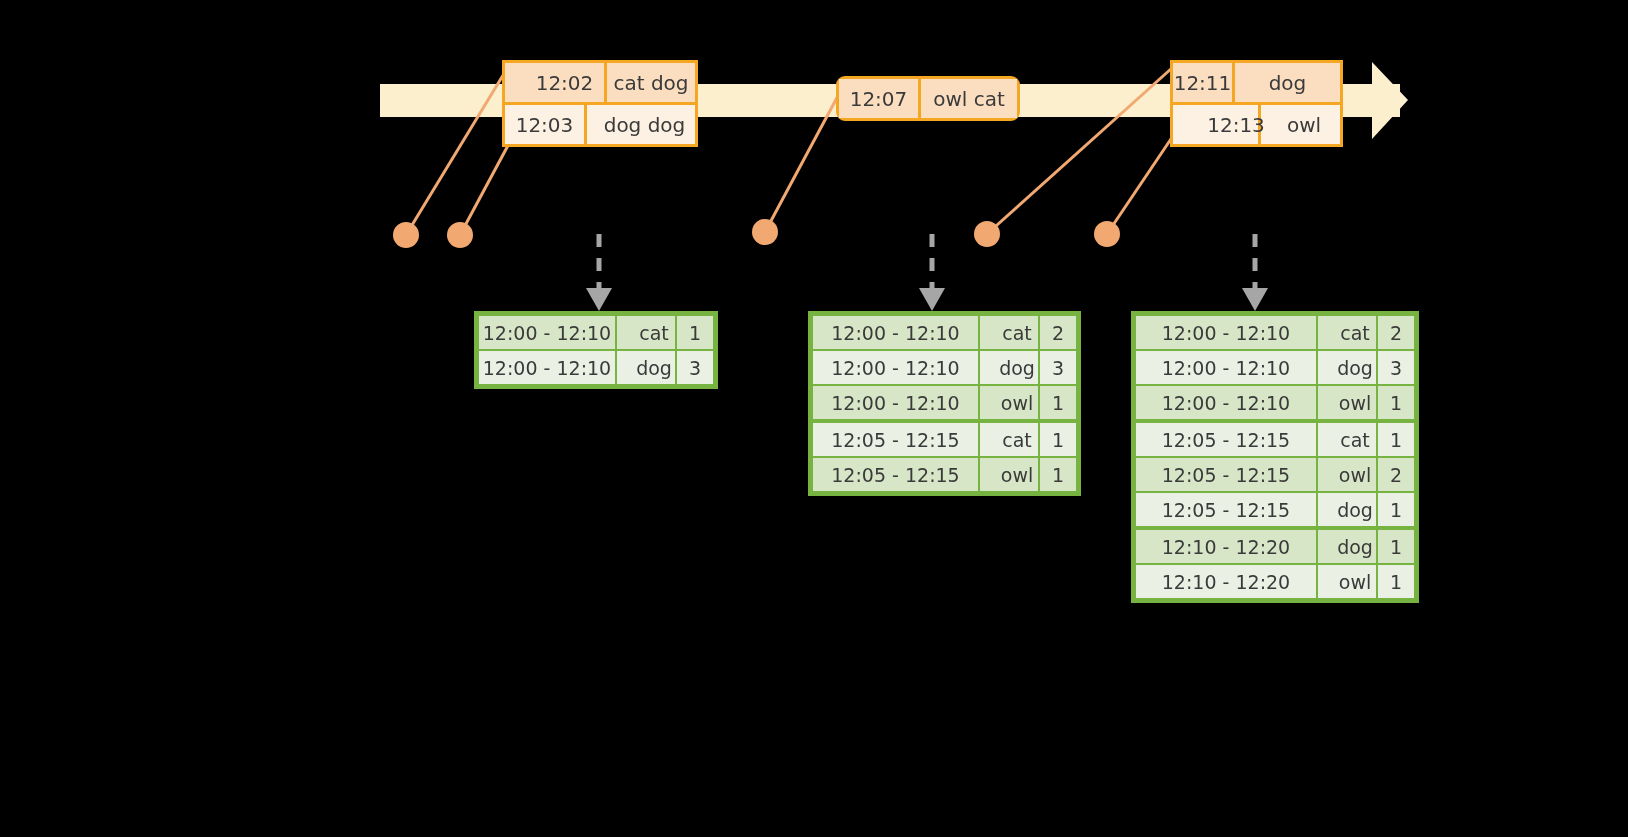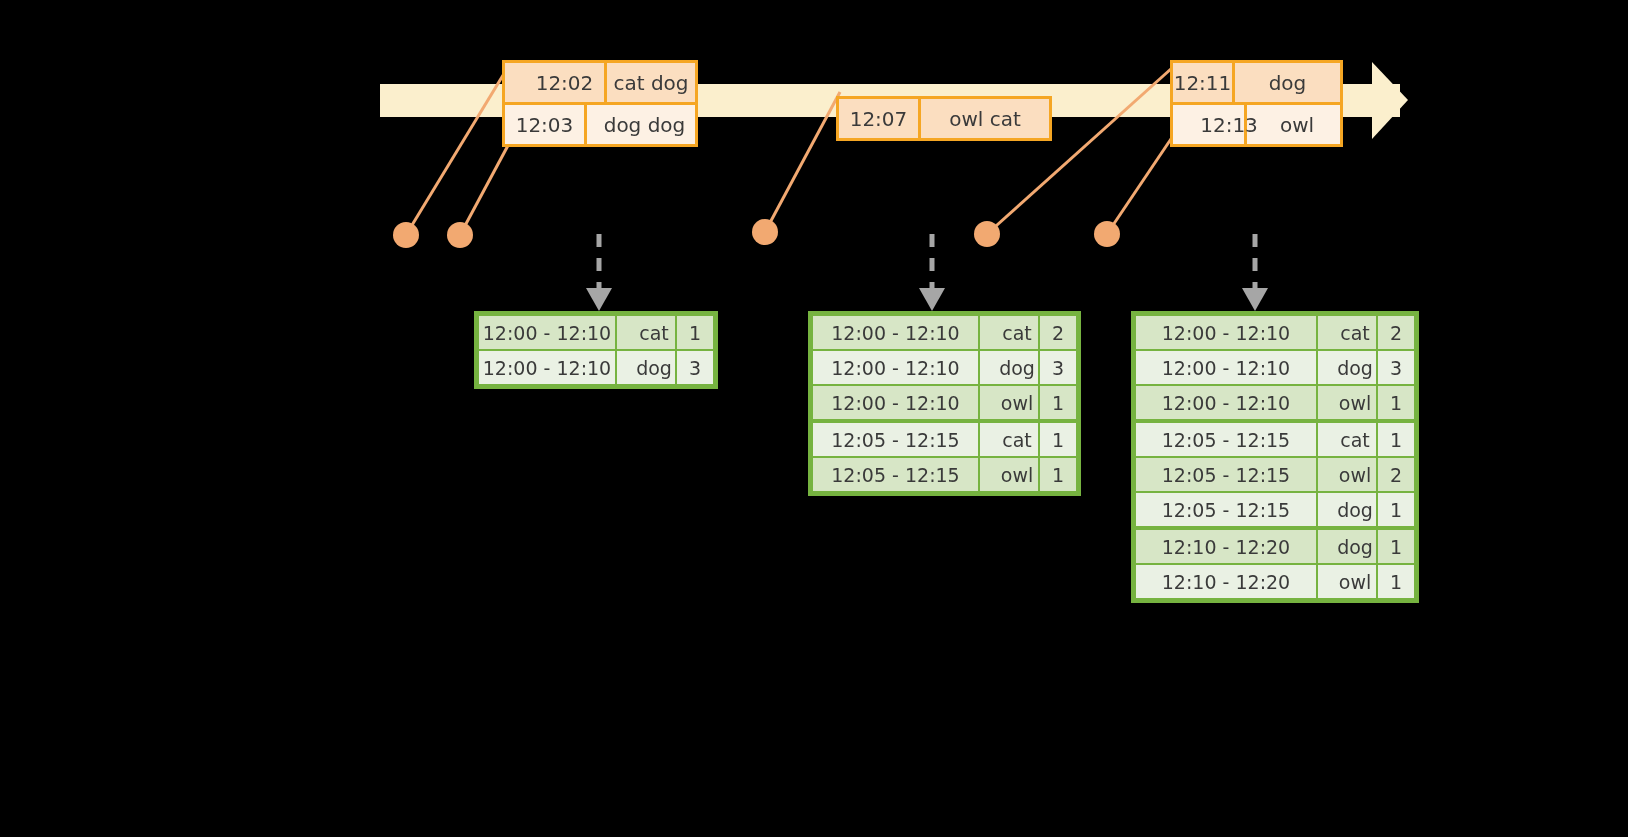--- a/index.html
+++ b/index.html
@@ -150,34 +150,34 @@
     <div class="event-row shade-a">
       <span class="event-time" style="width:82px;margin-left:20px;">12:02</span>
       <span class="event-val">cat dog</span>
     </div>
     <div class="event-row shade-b">
       <span class="event-time" style="width:82px;">12:03</span>
       <span class="event-val">dog dog</span>
     </div>
   </div>
 
-  <div class="event-box" style="left:836px; top:96px; width:216px;">
+  <div class="event-box" style="left:836px; top:76px; width:184px;border-radius:9px;">
     <div class="event-row shade-a">
       <span class="event-time" style="width:82px;">12:07</span>
       <span class="event-val">owl cat</span>
     </div>
   </div>
 
   <div class="event-box" style="left:1170px; top:60px; width:173px;">
     <div class="event-row shade-a">
       <span class="event-time" style="width:62px;">12:11</span>
       <span class="event-val">dog</span>
     </div>
     <div class="event-row shade-b">
-      <span class="event-time" style="width:74px;padding-left:41px;">12:13</span>
+      <span class="event-time" style="width:88px;padding-left:41px;">12:13</span>
       <span class="event-val">owl</span>
     </div>
   </div>
 
   <div class="result-table t1" style="left:474px; top:311px;">
     <div class="result-row">
       <span class="cell dark c-window">12:00 - 12:10</span>
       <span class="cell dark c-key">cat</span>
       <span class="cell dark c-count">1</span>
     </div>

